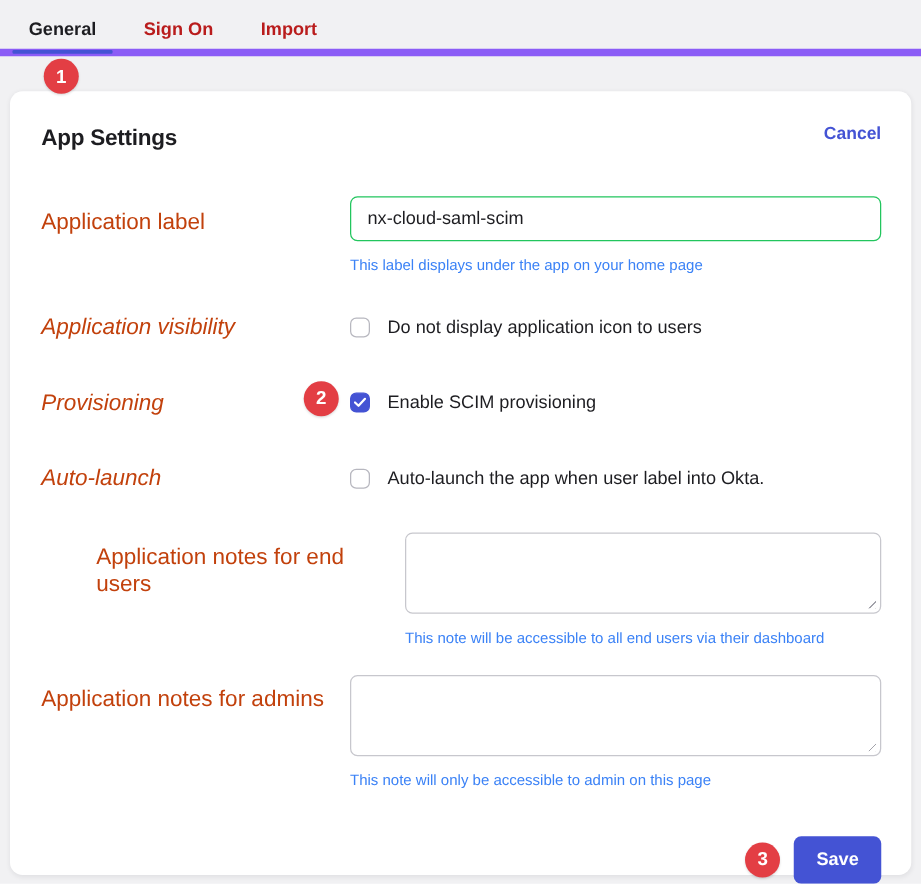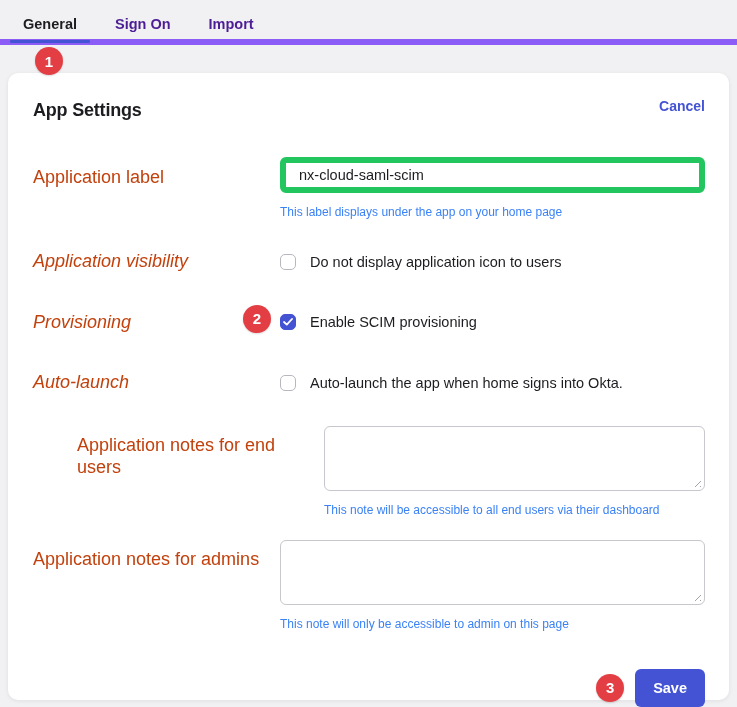--- a/index.html
+++ b/index.html
@@ -23,21 +23,21 @@
   }
   .tab {
     position: relative;
     height: 37px;
     display: flex;
     align-items: center;
     padding: 0 13px;
     margin-right: 12px;
     font-size: 14.5px;
     font-weight: 700;
-    color: #4c1d95;
+    color: #b91c1c;
     cursor: pointer;
     background: transparent;
     border: none;
     font-family: inherit;
   }
   .tab.active { color: #1d1d21; }
   .tab.active::after {
     content: "";
     position: absolute;
     left: 0; right: 0; bottom: -1px;
@@ -90,21 +90,21 @@
     font-size: 18px;
     color: #c2410c;
     padding-top: 9px;
     line-height: 1.25;
   }
   .checkbox-row .form-label { padding-top: 0; font-style: italic; }
 
   .text-input {
     width: 100%;
     height: 36px;
-    border: 6px solid #22c55e;
+    border: 1px solid #22c55e;
     border-radius: 6px;
     padding: 0 13px;
     font-size: 14.5px;
     font-family: inherit;
     color: #1d1d21;
     background: #fff;
     outline: none;
   }
   .help-text {
     margin-top: 12px;
@@ -269,21 +269,21 @@
         </svg>
       </span>
       <span class="checkbox-label">Enable SCIM provisioning</span>
     </div>
   </div>
 
   <div class="form-row checkbox-row row-autolaunch">
     <div class="form-label">Auto-launch</div>
     <div class="checkbox-group">
       <span class="checkbox"></span>
-      <span class="checkbox-label">Auto-launch the app when home signs into Okta.</span>
+      <span class="checkbox-label">Auto-launch the app when user label into Okta.</span>
     </div>
   </div>
 
   <div class="form-row row-notes-users">
     <div class="form-label">Application notes for end users</div>
     <div>
       <div class="textarea-wrap">
         <textarea class="note-textarea" style=""></textarea>
         <span class="resize-handle"></span>
       </div>

